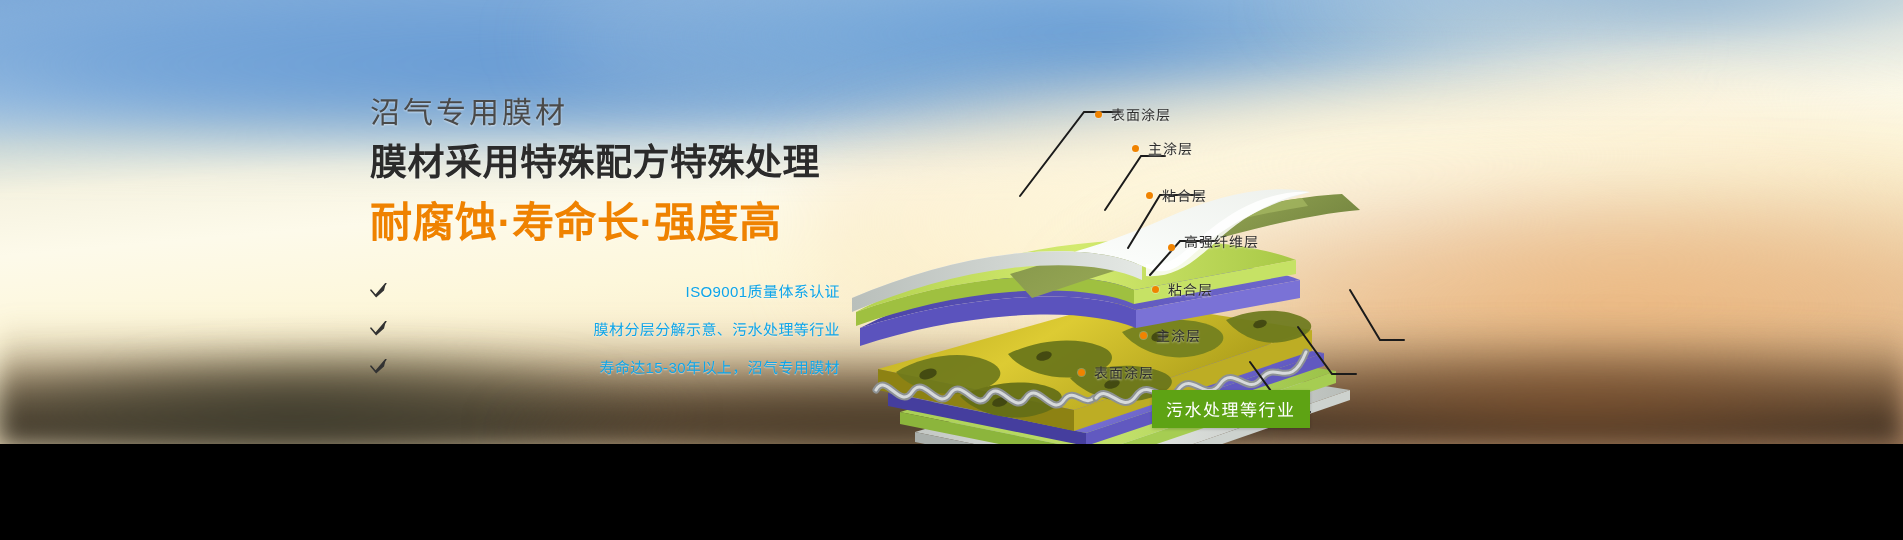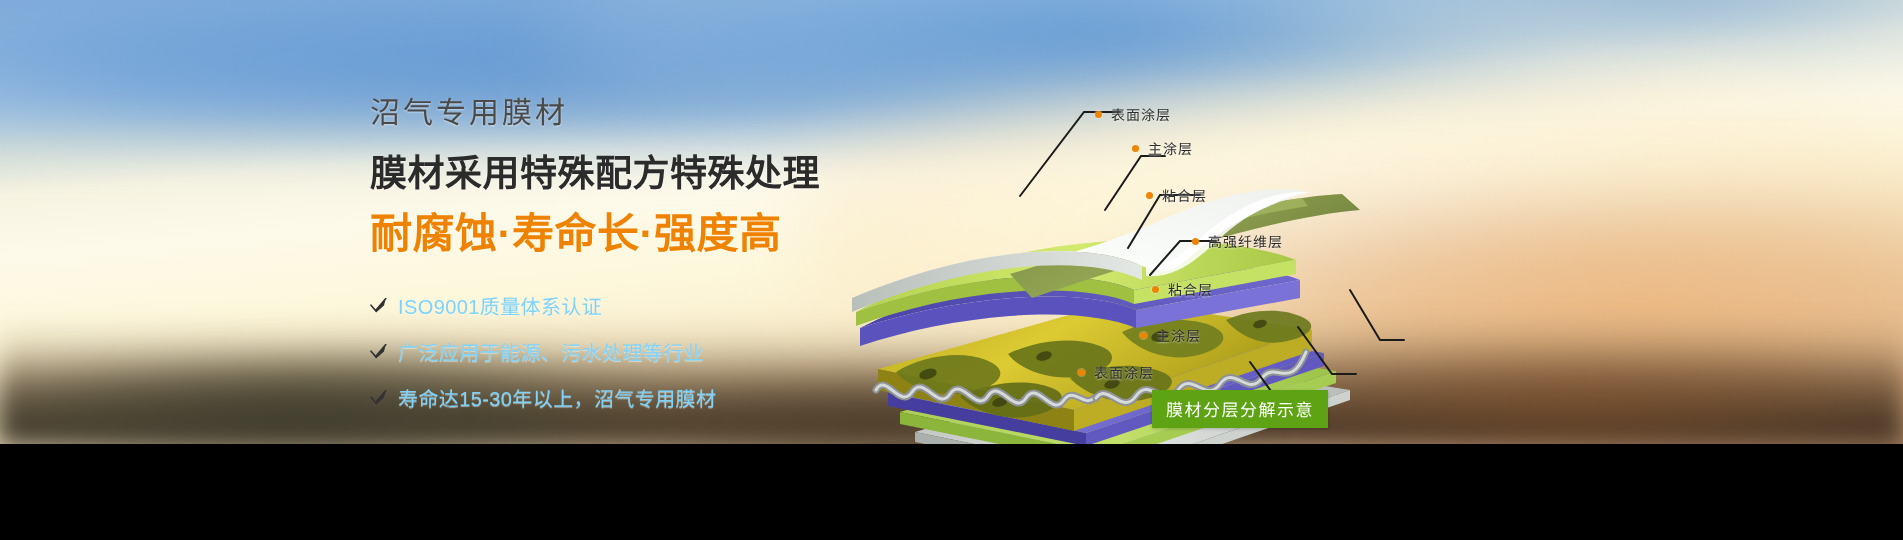--- a/index.html
+++ b/index.html
@@ -110,37 +110,38 @@
   
   .copy{
     position:absolute; left:370px; top:96px; width:470px;
   }
   .eyebrow{
     font-size:30px; line-height:1.1; color:#4a4a4a;
     letter-spacing:3px; font-weight:400;
     text-shadow:0 1px 2px rgba(255,255,255,0.55);
   }
   .headline{
-    margin-top:24px;
+    margin-top:13px;
     font-size:37px; line-height:1.12; font-weight:bold;
     color:#2b2b2b; letter-spacing:0.5px;
     text-shadow:0 1px 2px rgba(255,255,255,0.5);
   }
   .subline{
     margin-top:16px;
     font-size:42px; line-height:1.12; font-weight:bold;
     color:#ef8200; letter-spacing:0.5px;
     text-shadow:0 1px 2px rgba(255,255,255,0.45);
   }
   .features{ margin-top:34px; list-style:none; }
   .feature{
     display:flex; align-items:center;
     margin-bottom:17px;
-    font-size:20px; color:#7dd3fc; letter-spacing:0.4px;
+    font-size:15px; color:#0ea5e9; letter-spacing:0.4px;
     text-shadow:0 1px 1px rgba(255,255,255,0.5);
+    justify-content:space-between;
   }
   .check{
     width:17px; height:15px; margin-right:11px; flex:0 0 auto;
     display:inline-block;
   }
   .check svg{ display:block; width:17px; height:15px; }
 
   
   .illus{
     position:absolute; left:660px; top:60px;
@@ -214,21 +215,21 @@
         <span>ISO9001质量体系认证</span>
       </li>
 
       <li class="feature">
         <span class="check">
           <svg viewBox="0 0 17 15" aria-hidden="true">
             <path d="M1 7.2 L5.6 12.6 L15.8 0.6 L14.0 7.4 L6.1 14.6 Z" fill="#333333"></path>
             <path d="M1 7.2 L5.6 12.6 L15.8 0.6" fill="none" stroke="#333333" stroke-width="1.6" stroke-linecap="round" stroke-linejoin="round"></path>
           </svg>
         </span>
-        <span>广泛应用于能源、污水处理等行业</span>
+        <span>膜材分层分解示意、污水处理等行业</span>
       </li>
 
       <li class="feature">
         <span class="check">
           <svg viewBox="0 0 17 15" aria-hidden="true">
             <path d="M1 7.2 L5.6 12.6 L15.8 0.6 L14.0 7.4 L6.1 14.6 Z" fill="#333333"></path>
             <path d="M1 7.2 L5.6 12.6 L15.8 0.6" fill="none" stroke="#333333" stroke-width="1.6" stroke-linecap="round" stroke-linejoin="round"></path>
           </svg>
         </span>
         <span>寿命达15-30年以上，沼气专用膜材</span>
@@ -446,36 +447,36 @@
     <div class="callout" style="left:1132px; top:138px;">
       <span class="dot"></span>
       <span class="txt">主涂层</span>
     </div>
 
     <div class="callout" style="left:1146px; top:185px;">
       <span class="dot"></span>
       <span class="txt">粘合层</span>
     </div>
 
-    <div class="callout" style="left:1192px; top:231px;">
+    <div class="callout" style="left:1168px; top:231px;align-items:flex-end;">
       <span class="dot"></span>
       <span class="txt">高强纤维层</span>
     </div>
 
     <div class="callout" style="left:1152px; top:279px;">
       <span class="dot"></span>
       <span class="txt">粘合层</span>
     </div>
 
     <div class="callout" style="left:1140px; top:325px;">
       <span class="dot"></span>
       <span class="txt">主涂层</span>
     </div>
 
     <div class="callout" style="left:1078px; top:362px;">
       <span class="dot"></span>
       <span class="txt">表面涂层</span>
     </div>
   </div>
 
-  <div class="badge">膜材分层分解示意</div>
+  <div class="badge">污水处理等行业</div>
 
 </div>
 
 </body></html>

